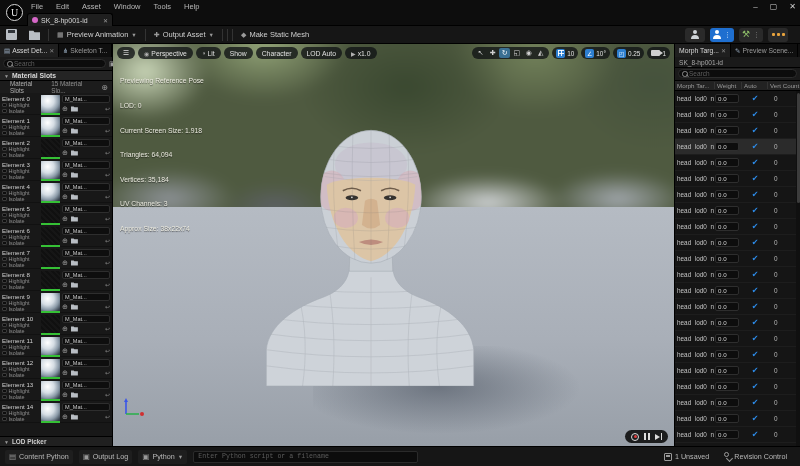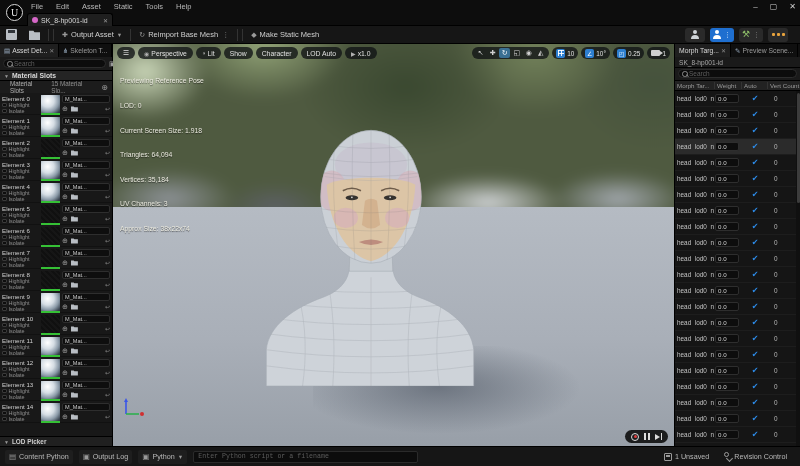--- a/index.html
+++ b/index.html
@@ -179,21 +179,21 @@
 <body>
 
 <div id="app">
 
   <div id="titlebar">
     <div class="ue-logo">U</div>
     <div class="menus">
       <span>File</span>
       <span>Edit</span>
       <span>Asset</span>
-      <span>Static</span>
+      <span>Window</span>
       <span>Tools</span>
       <span>Help</span>
     </div>
     <div class="win-controls">
       <span>–</span>
       <span>▢</span>
       <span>✕</span>
     </div>
   </div>
 
@@ -206,32 +206,32 @@
   </div>
 
   <div id="toolbar">
     <span class="tb-btn">
         <span class="tb-ic i-floppy"></span>
       </span>
     <span class="tb-btn">
         <span class="tb-ic i-folderbrowse"></span>
       </span>
     <span class="tb-sep"></span>
+    <span class="tb-btn">
+      <span class="mini-ic">▦</span>
+      <span>Preview Animation</span>
+        <span class="chev">▼</span>
+    </span>
     <span class="tb-sep"></span>
     <span class="tb-btn">
       <span class="mini-ic">✚</span>
       <span>Output Asset</span>
         <span class="chev">▼</span>
     </span>
     <span class="tb-sep"></span>
-    <span class="tb-btn">
-      <span class="mini-ic">↻</span>
-      <span>Reimport Base Mesh</span>
-        <span class="kebab">⋮</span>
-    </span>
     <span class="tb-sep"></span>
     <span class="tb-sep"></span>
     <span class="tb-btn">
       <span class="mini-ic">◆</span>
       <span>Make Static Mesh</span>
     </span>
     <span class="tb-right">
       <span class="sq-btn">
           <span class="person"></span>
         </span>

